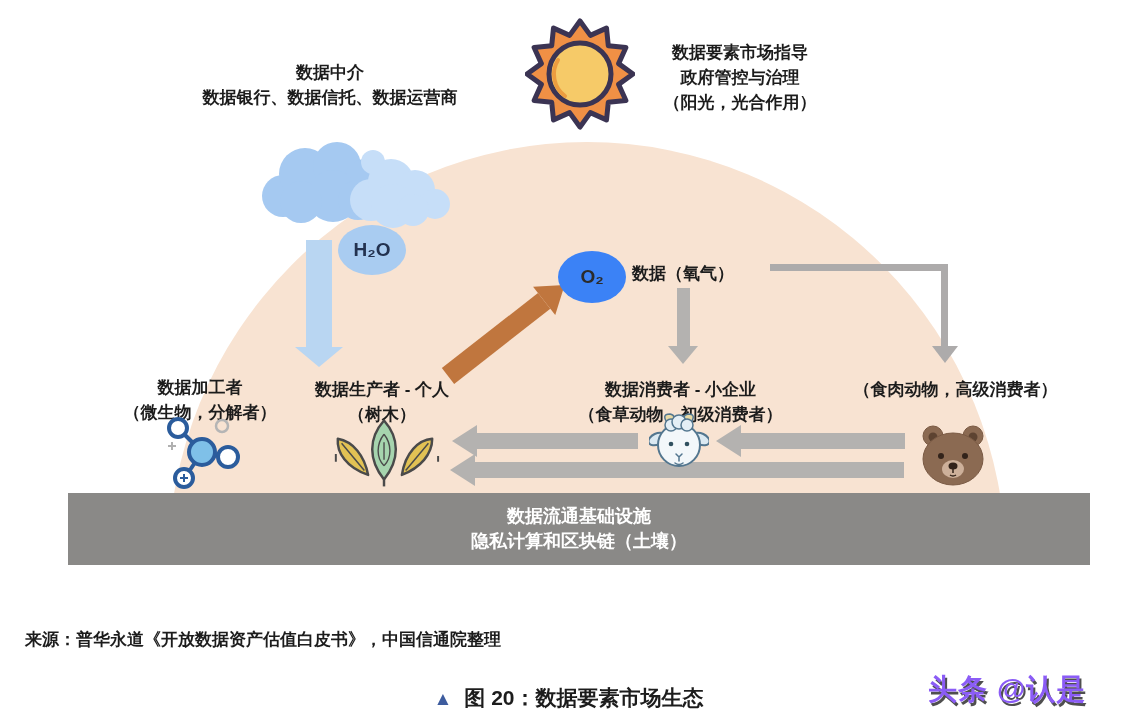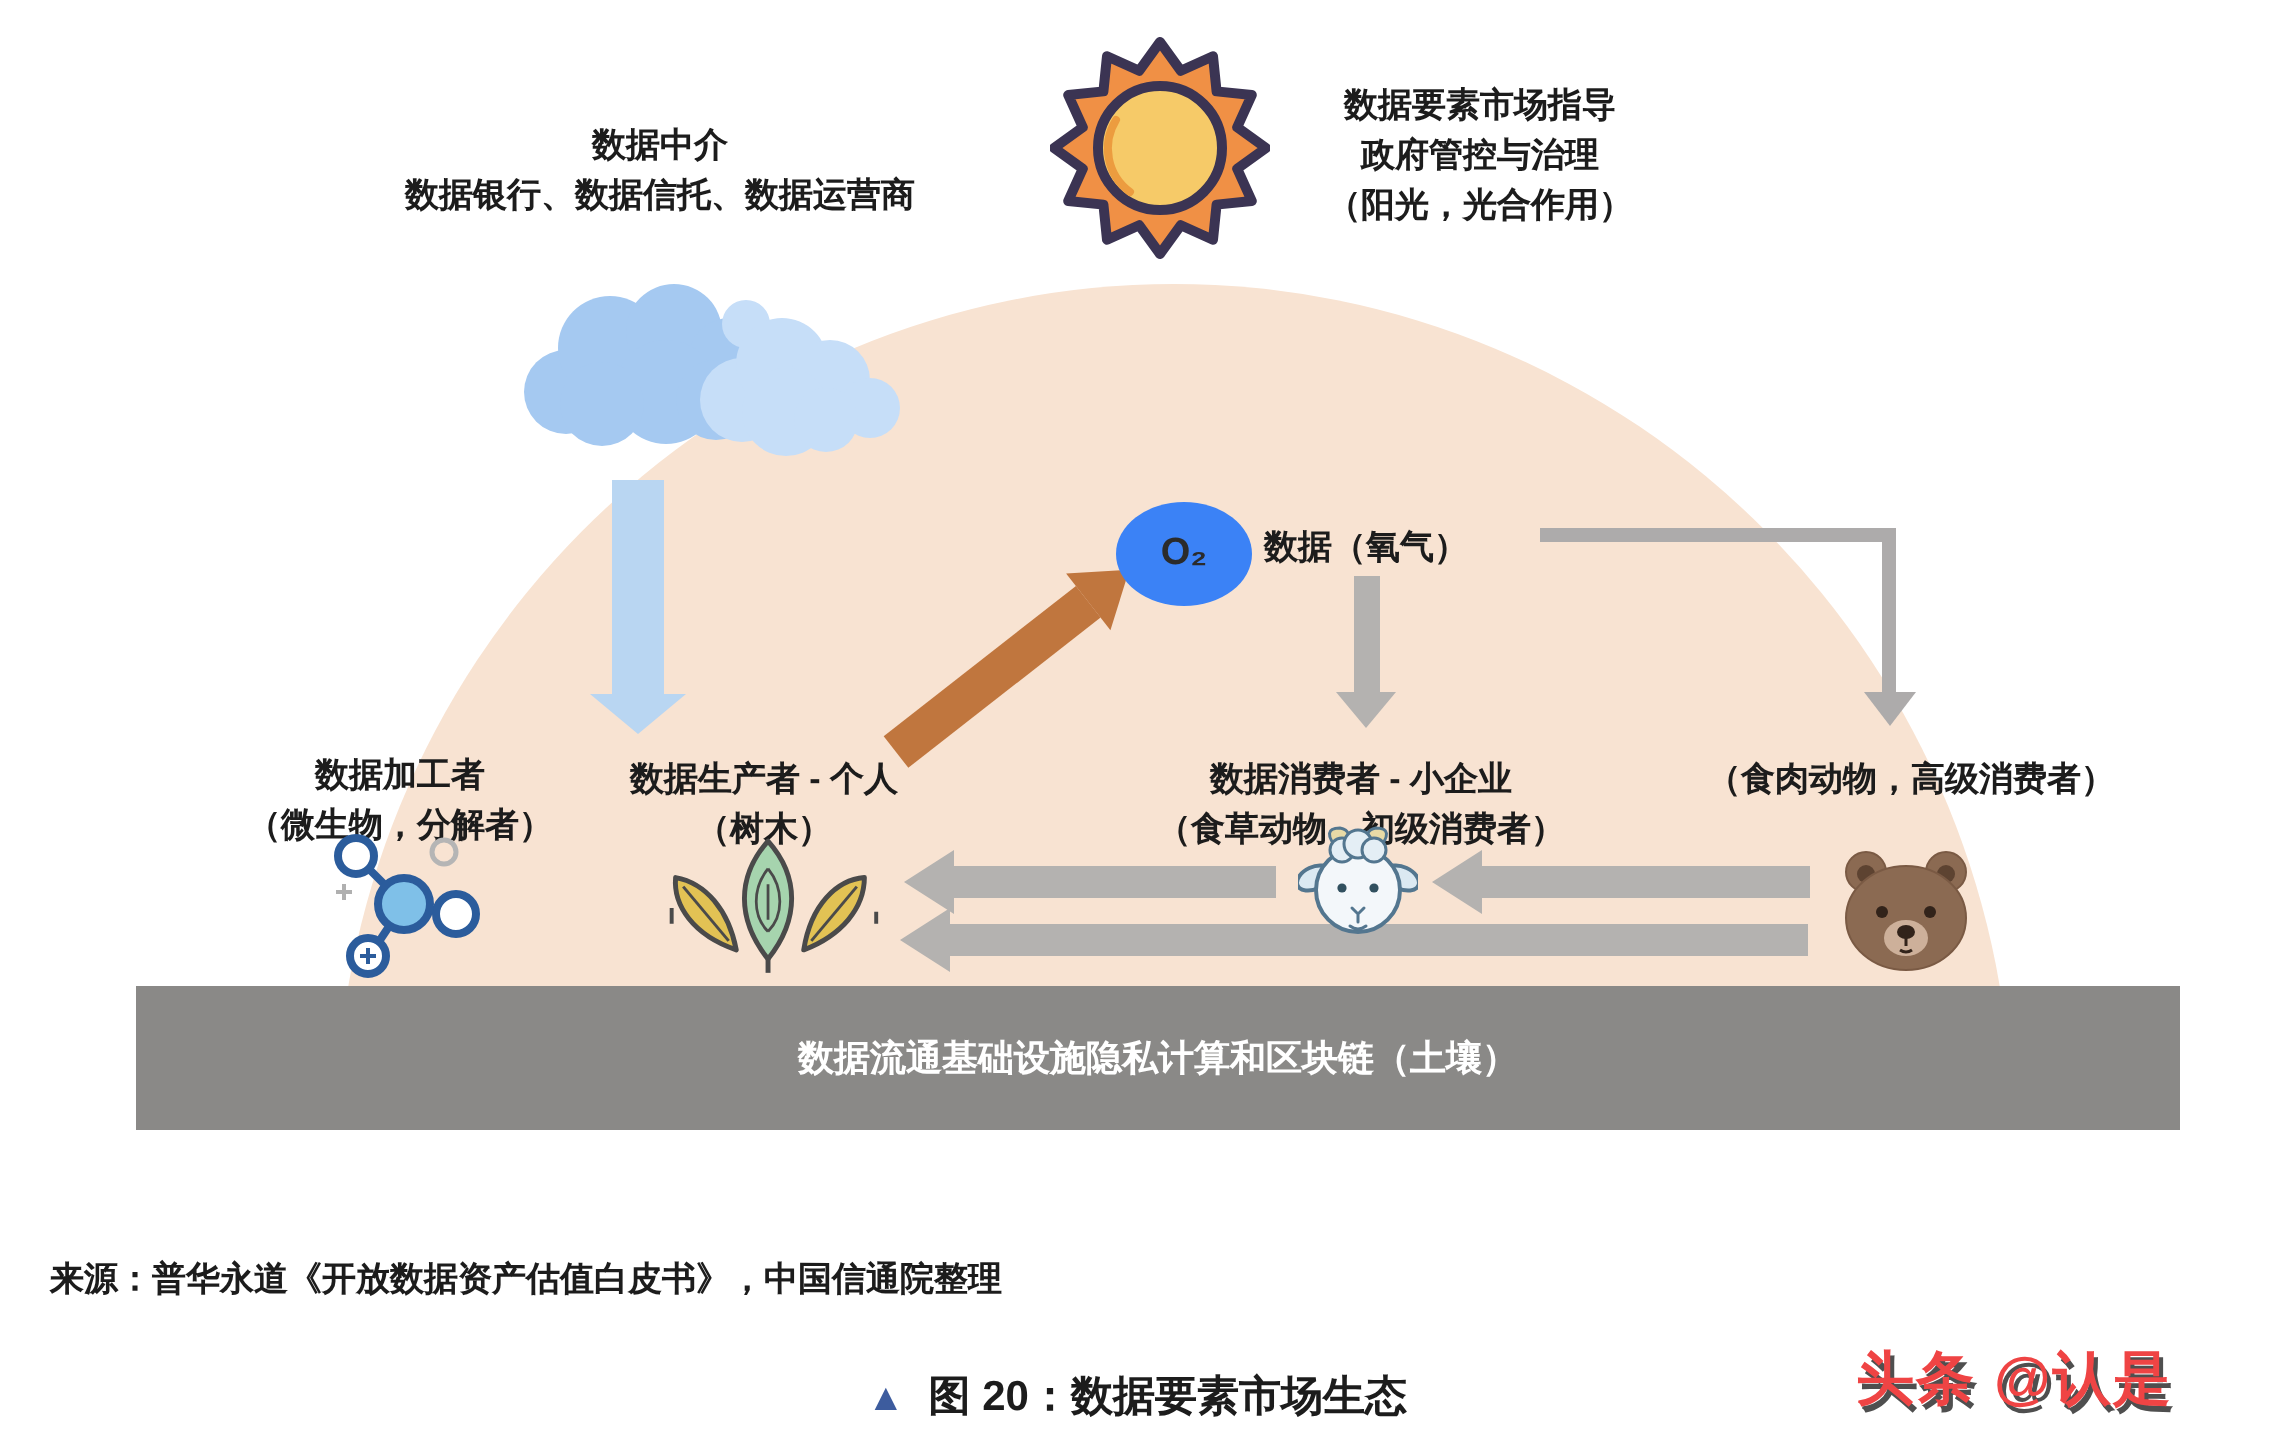--- a/index.html
+++ b/index.html
@@ -29,27 +29,27 @@
   .orange-arrow{position:absolute;left:448px;top:358px;width:148px;height:36px;display:flex;
                 align-items:center;transform:rotate(-38deg);transform-origin:0 50%;}
   .orange-arrow .sh{flex:1;height:20px;background:#c0763e;}
   .orange-arrow .hd{width:0;height:0;border-top:18px solid transparent;border-bottom:18px solid transparent;
                 border-left:26px solid #c0763e;}
   .elbow{background:#adabab;}
   .elbow-head{position:absolute;left:932px;top:346px;width:0;height:0;border-left:13px solid transparent;
               border-right:13px solid transparent;border-top:17px solid #adabab;}
   
   .infra{position:absolute;left:68px;top:493px;width:1022px;height:72px;background:#8a8987;color:#ffffff;
-         display:flex;align-items:center;justify-content:center;
+         display:flex;flex-direction:column;align-items:center;justify-content:center;
          font-weight:700;font-size:18px;line-height:25px;z-index:6;}
   
   .source{position:absolute;left:25px;top:628px;font-size:17px;font-weight:600;color:#1c1c1c;}
   .caption{position:absolute;left:0;top:684px;width:1137px;text-align:center;font-size:21px;font-weight:700;}
   .caption .tri{color:#3d5c9e;font-size:19px;margin-right:12px;}
-  .watermark{position:absolute;left:928px;top:670px;width:210px;font-size:29px;font-weight:700;color:#ef4444;
+  .watermark{position:absolute;left:928px;top:670px;width:210px;font-size:29px;font-weight:700;color:#8b5cf6;
              text-shadow:2px 3px 0 #4f4f4f;letter-spacing:1px;}
   .icon{position:absolute;}
   .z2{z-index:2;} .z3{z-index:3;} .z4{z-index:4;} .z5{z-index:5;}
 </style>
 </head>
 <body>
 
 <div class="canvas">
 
   <div class="dome"></div>
@@ -90,20 +90,21 @@
 
   <div class="tb" style="left:625px;top:40px;width:230px">
     <div>数据要素市场指导</div>
     <div>政府管控与治理</div>
     <div>（阳光，光合作用）</div>
   </div>
 
   <div class="shaft blue-shaft z3"></div>
   <div class="blue-head z3"></div>
 
+  <div class="bubble bubble-h2o z3">H₂O</div>
 
   <div class="orange-arrow z3">
     <div class="sh"></div>
     <div class="hd"></div>
   </div>
 
   <div class="bubble bubble-o2 z3">O₂</div>
   <div class="single z3" style="left:632px;top:262px;width:145px">数据（氧气）</div>
 
   <div class="shaft gray z3" style="left:677px;top:288px;width:13px;height:58px"></div>

